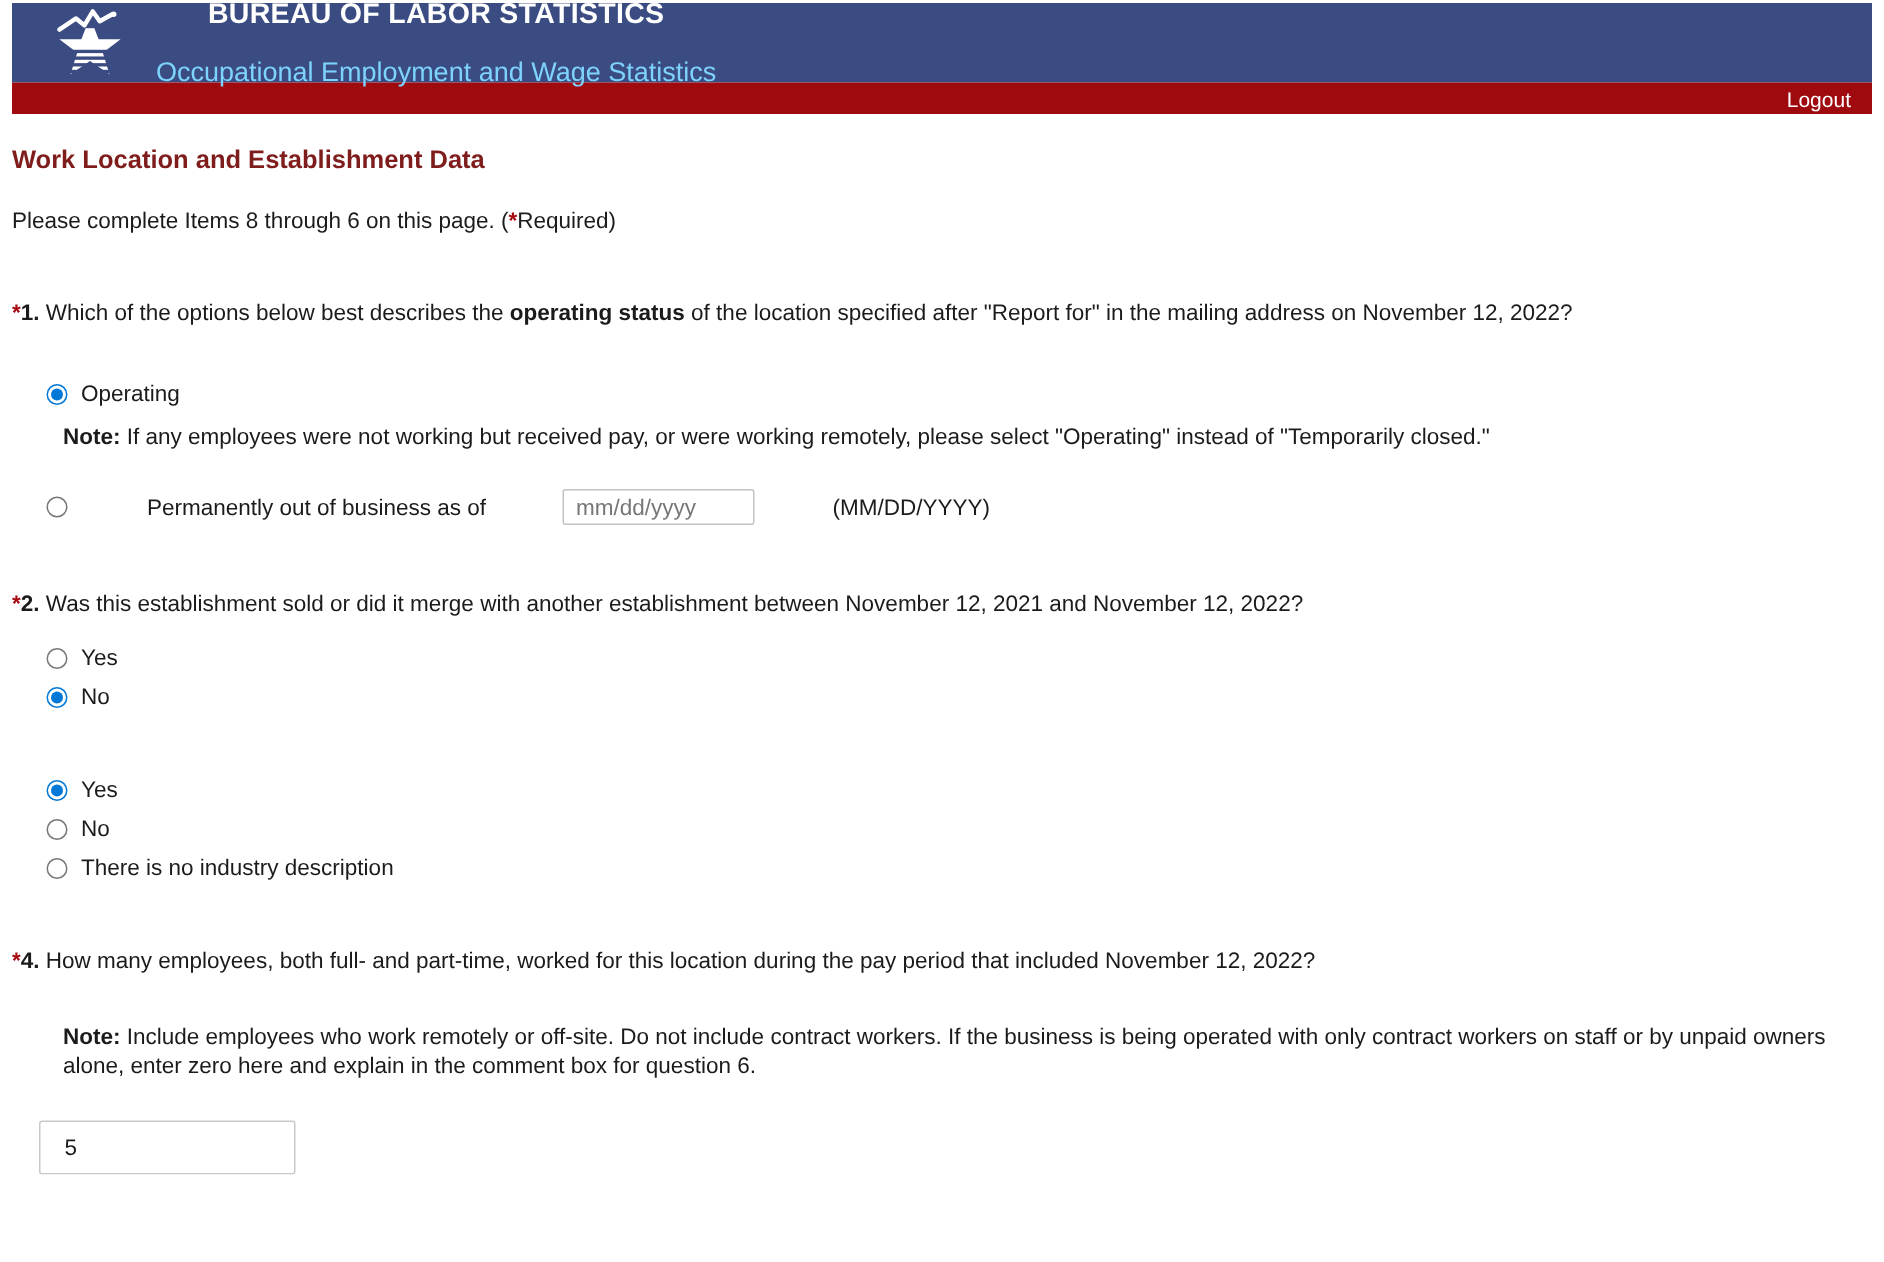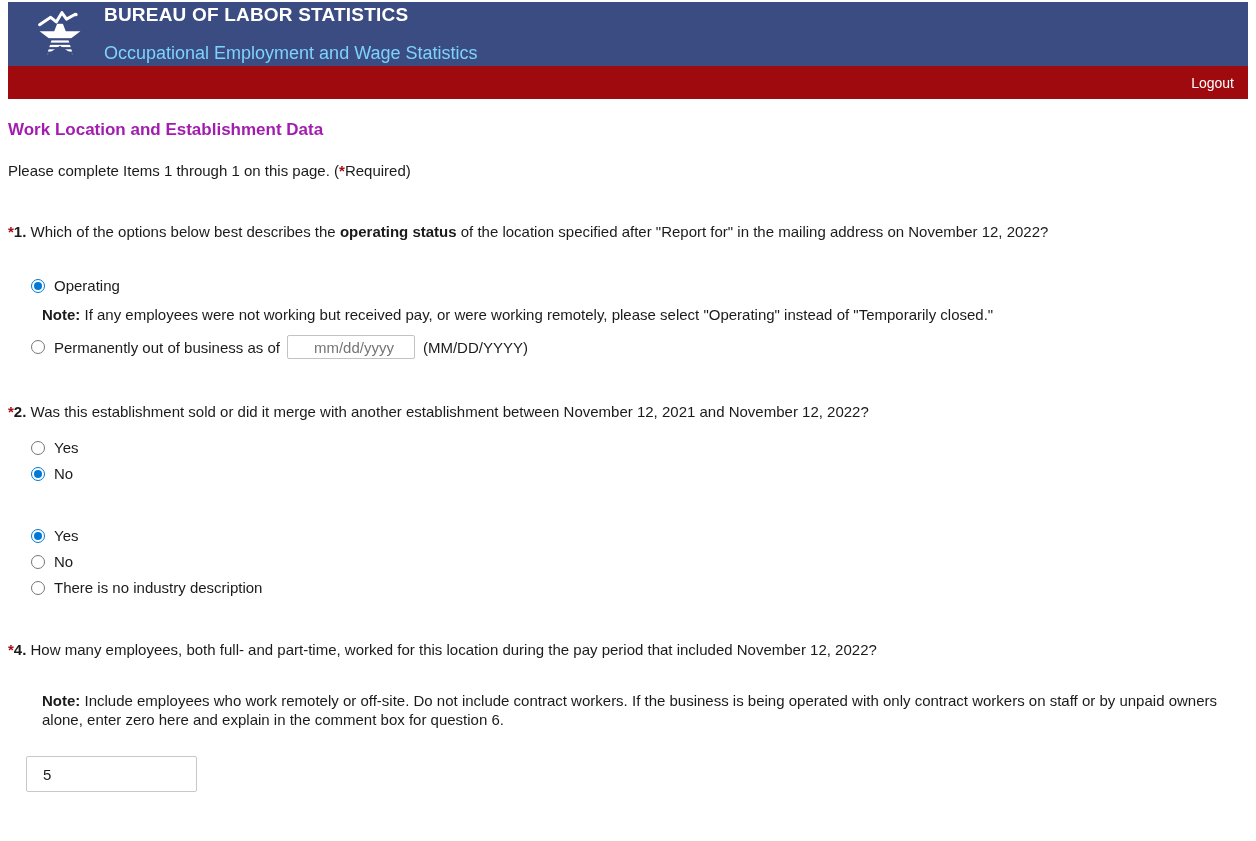--- a/index.html
+++ b/index.html
@@ -12,55 +12,56 @@
   html,body{background:#fff;}
   body{
     margin:2px 8px 8px;
     font-family:"Liberation Sans", sans-serif;
     font-size:15px;
     color:#1b1b1b;
   }
   
   .masthead{
     background:var(--header-bg);
-    height:64px;
+    height:53px;
     display:flex;
     align-items:center;
     padding-left:26px;
+    text-align:center;
   }
   .logo{margin-right:18px;display:flex;align-items:center;}
   .masthead-text{display:flex;flex-direction:column;justify-content:center;}
   .agency{color:#fff;font-weight:bold;font-size:19px;letter-spacing:.2px;}
   .program{color:#7dd3fc;font-size:18px;margin-top:17px;}
   
   .topbar{
     background:var(--bar-bg);
-    height:33px;
+    height:21px;
     display:flex;
     justify-content:flex-end;
     align-items:center;
     padding-right:14px;
   }
   .logout{color:#fff;text-decoration:none;font-size:14px;cursor:pointer;}
   
-  .page-title{font-size:17px;font-weight:bold;margin:21px 0 0;color:#a21caf;}
+  .page-title{font-size:17px;font-weight:bold;margin:21px 0 0;color:#7f1d1d;}
   .intro{margin:22px 0 0;}
   .star{color:var(--star-red);font-weight:bold;}
   .question{margin-top:43px;}
   .qhead{line-height:19px;}
   .qnum{font-weight:bold;}
   .opts{margin-top:9px;}
   .opt{
     display:flex;
     align-items:center;
     margin-top:7px;
     padding-left:23px;
     min-height:19px;
   }
-  .opt-gap{margin-top:11px;}
+  .opt-gap{margin-top:25px;gap:44px;}
   .radio{
     flex:0 0 auto;
     width:14px;height:14px;
     border:1px solid #767676;
     border-radius:50%;
     background:#fff;
     display:inline-flex;
     align-items:center;
     justify-content:center;
     cursor:pointer;
@@ -79,25 +80,24 @@
     line-height:19px;
     max-width:1232px;
   }
   .note b{font-weight:bold;text-align:center;}
   .date-input{
     margin-left:7px;
     width:128px;
     height:24px;
     border:1px solid #c3c3c3;
     border-radius:2px;
-    padding:1px 20px;
+    padding:1px 8px;
     font-family:"Liberation Sans", sans-serif;
     font-size:15px;
     color:#1b1b1b;
-    text-align:right;
   }
   .date-input::placeholder{color:#767676;}
   .opt-suffix{margin-left:8px;}
   .count-wrap{margin-top:27px;padding-left:18px;}
   .count-input{
     width:171px;
     height:36px;
     border:1px solid #c9c9c9;
     border-radius:2px;
     padding:1px 1px 1px 16px;
@@ -127,21 +127,21 @@
     <div class="program">Occupational Employment and Wage Statistics</div>
   </div>
 </div>
 
 <div class="topbar">
   <a class="logout">Logout</a>
 </div>
 
 <h1 class="page-title">Work Location and Establishment Data</h1>
 
-<p class="intro"><span>Please complete Items 1 through 1 on this page. (</span><span class="star">*</span><span>Required)</span></p>
+<p class="intro"><span>Please complete Items 8 through 6 on this page. (</span><span class="star">*</span><span>Required)</span></p>
 
 <div class="question">
   <div class="qhead"><span class="star">*</span><span class="qnum">1.</span><span> Which of the options below best describes the </span><b>operating status</b><span> of the location specified after "Report for" in the mailing address on November 12, 2022?</span></div>
   <div class="opts">
     <div class="opt" style="margin-top:35px;">
       <span class="radio" data-checked="true"></span>
       <label class="opt-label">Operating</label>
     </div>
     <div class="note"><b>Note:</b><span> If any employees were not working but received pay, or were working remotely, please select "Operating" instead of "Temporarily closed."</span></div>
     <div class="opt opt-gap">

